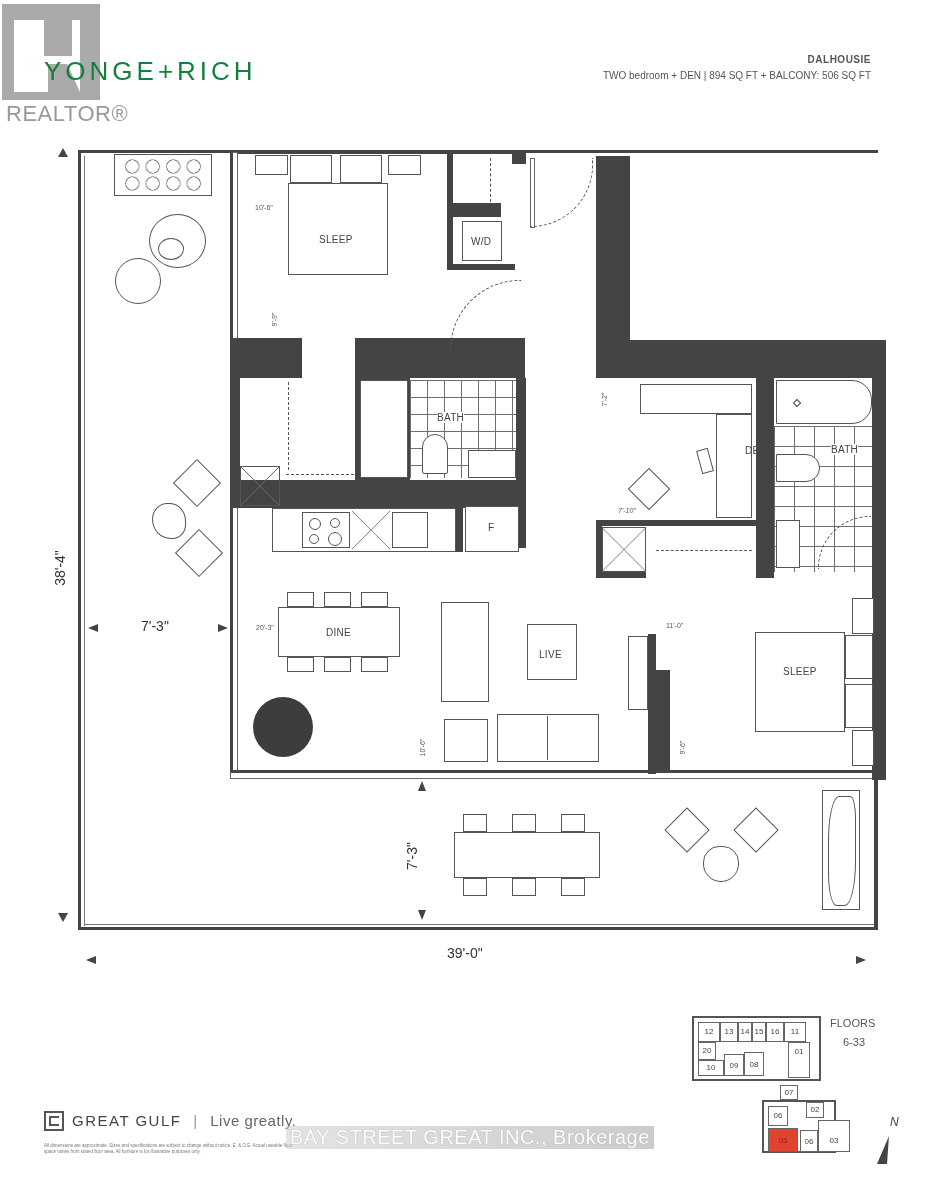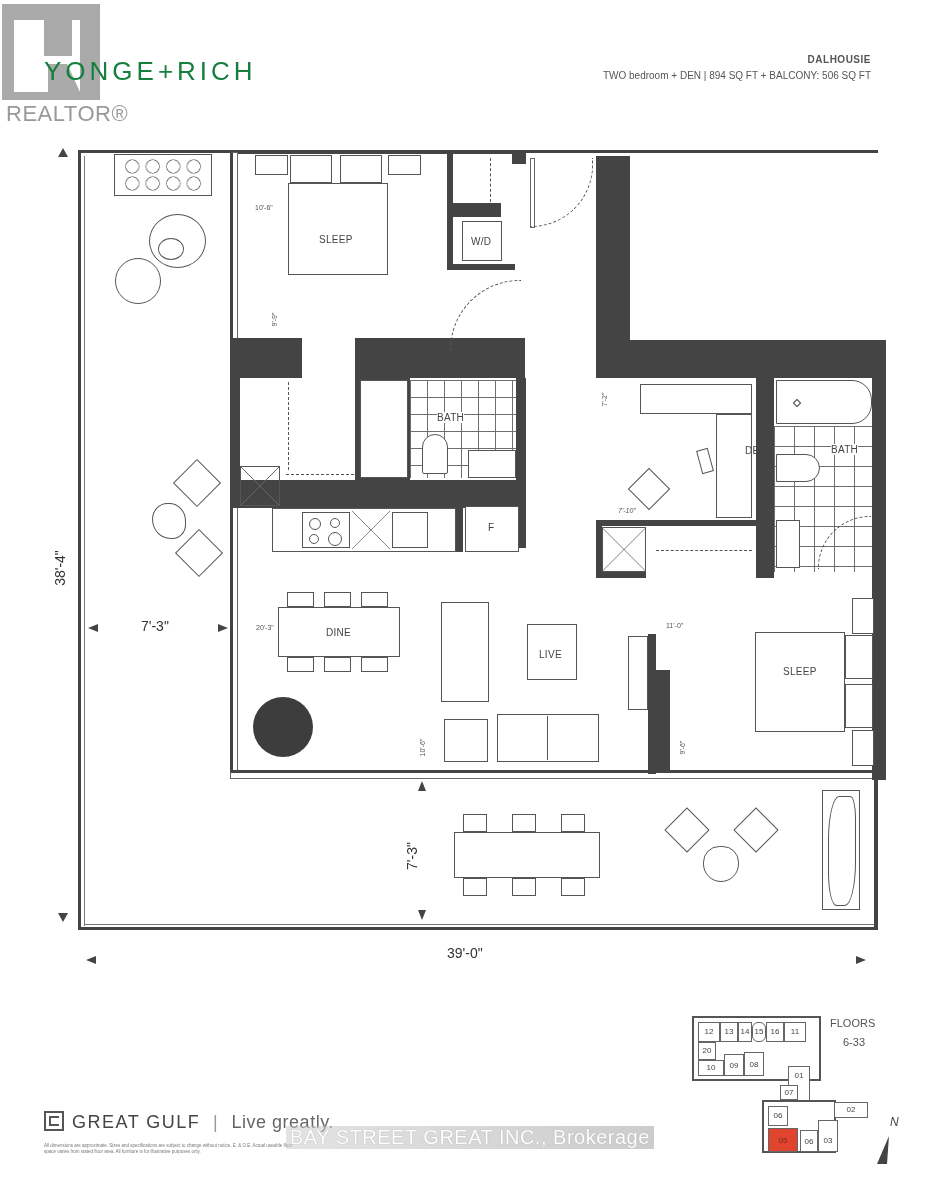--- a/index.html
+++ b/index.html
@@ -22,21 +22,21 @@
   #realtor-text{left:6px;top:101px;font-size:22px;color:#999;letter-spacing:.5px;}
   #brand-title{left:44px;top:56px;font-size:26px;letter-spacing:4px;color:#15803d;font-weight:300;}
   #unit-name{right:58px;top:54px;font-size:10px;font-weight:bold;color:#555;letter-spacing:.5px;}
   #unit-desc{right:58px;top:70px;font-size:10px;color:#555;}
   #keyplan{left:692px;top:1016px;width:129px;height:65px;border:2px solid #555;box-sizing:border-box;}
   #keyplan2{left:762px;top:1100px;width:74px;height:53px;border:2px solid #555;box-sizing:border-box;}
   .kcell{position:absolute;font-size:8px;color:#444;border:1px solid #666;box-sizing:border-box;background:#fff;text-align:center;}
   #floors-label{left:830px;top:1017px;font-size:11px;color:#555;}
   #floors-range{left:843px;top:1036px;font-size:11px;color:#555;}
   #gg-logo{left:44px;top:1111px;width:20px;height:20px;border:2px solid #555;box-sizing:border-box;}
-  #gg-text{left:72px;top:1112px;font-size:18px;color:#444;letter-spacing:1.5px;}
+  #gg-text{left:72px;top:1112px;font-size:15px;color:#444;letter-spacing:1.5px;}
   #disclaimer{left:44px;top:1143px;width:250px;font-size:4.5px;color:#777;line-height:6px;}
   #watermark{left:286px;top:1126px;font-size:20px;color:#fff;background:linear-gradient(90deg,rgba(200,200,200,.5),#ccc);padding:0 4px;letter-spacing:.5px;text-shadow:0 0 1px #999;}
 </style>
 </head>
 <body>
 
 <div id="realtor-logo" class="abs">
   <div class="r-mark">
     <div class="r-inner"></div>
       <div class="r-cut"></div>
@@ -206,36 +206,36 @@
 
   <div class="tri" style="left:418px;top:781px;border-left:4px solid transparent;border-right:4px solid transparent;border-bottom:10px solid #444;"></div>
   <div class="tri" style="left:418px;top:910px;border-left:4px solid transparent;border-right:4px solid transparent;border-top:10px solid #444;"></div>
   <div class="dim vert" style="left:398px;top:848px;">7'-3"</div>
 </div>
 
 <div id="keyplan" class="abs">
   <div class="kcell" style="left:4px;top:4px;width:22px;height:20px;line-height:18px;">12</div>
   <div class="kcell" style="left:26px;top:4px;width:18px;height:20px;line-height:18px;">13</div>
   <div class="kcell" style="left:44px;top:4px;width:14px;height:20px;line-height:18px;">14</div>
-  <div class="kcell" style="left:58px;top:4px;width:14px;height:20px;line-height:18px;border-radius:6px;">15</div>
+  <div class="kcell" style="left:58px;top:4px;width:14px;height:20px;line-height:18px;">15</div>
   <div class="kcell" style="left:72px;top:4px;width:18px;height:20px;line-height:18px;">16</div>
   <div class="kcell" style="left:90px;top:4px;width:22px;height:20px;line-height:18px;">11</div>
   <div class="kcell" style="left:4px;top:24px;width:18px;height:18px;line-height:16px;">20</div>
   <div class="kcell" style="left:4px;top:42px;width:26px;height:16px;line-height:14px;">10</div>
   <div class="kcell" style="left:30px;top:36px;width:20px;height:22px;line-height:22px;">09</div>
   <div class="kcell" style="left:50px;top:34px;width:20px;height:24px;line-height:24px;">08</div>
-  <div class="kcell" style="left:94px;top:48px;width:22px;height:36px;line-height:18px;">01</div>
+  <div class="kcell" style="left:94px;top:24px;width:22px;height:36px;line-height:18px;">01</div>
 </div>
 <div class="kcell" style="left:780px;top:1085px;width:18px;height:15px;line-height:14px;">07</div>
 <div id="keyplan2" class="abs">
   <div class="kcell" style="left:4px;top:4px;width:20px;height:20px;line-height:18px;">06</div>
-  <div class="kcell" style="left:42px;top:0;width:34px;height:16px;line-height:14px;margin-left:28px;">02</div>
+  <div class="kcell" style="left:42px;top:0;width:18px;height:16px;line-height:14px;">02</div>
   <div class="kcell" style="left:4px;top:26px;width:30px;height:24px;line-height:24px;background:#e0442f;color:#7a2a1e;">05</div>
   <div class="kcell" style="left:36px;top:28px;width:18px;height:22px;line-height:22px;">06</div>
-  <div class="kcell" style="left:54px;top:18px;width:20px;height:32px;line-height:40px;">03</div>
+  <div class="kcell" style="left:54px;top:18px;width:32px;height:32px;line-height:40px;">03</div>
 </div>
 <div id="floors-label" class="abs">FLOORS</div>
 <div id="floors-range" class="abs">6-33</div>
 <div class="abs" style="left:890px;top:1115px;font-size:12px;font-style:italic;color:#444;">N</div>
 <div class="abs" style="left:880px;top:1136px;width:0;height:0;border-left:6px solid transparent;border-right:4px solid transparent;border-bottom:28px solid #444;transform:skewX(-12deg);"></div>
 
 <div id="gg-logo" class="abs">
   <div class="abs" style="left:3px;top:3px;width:10px;height:10px;border:2px solid #555;border-right:none;box-sizing:border-box;"></div>
 </div>
 <div id="gg-text" class="abs">

